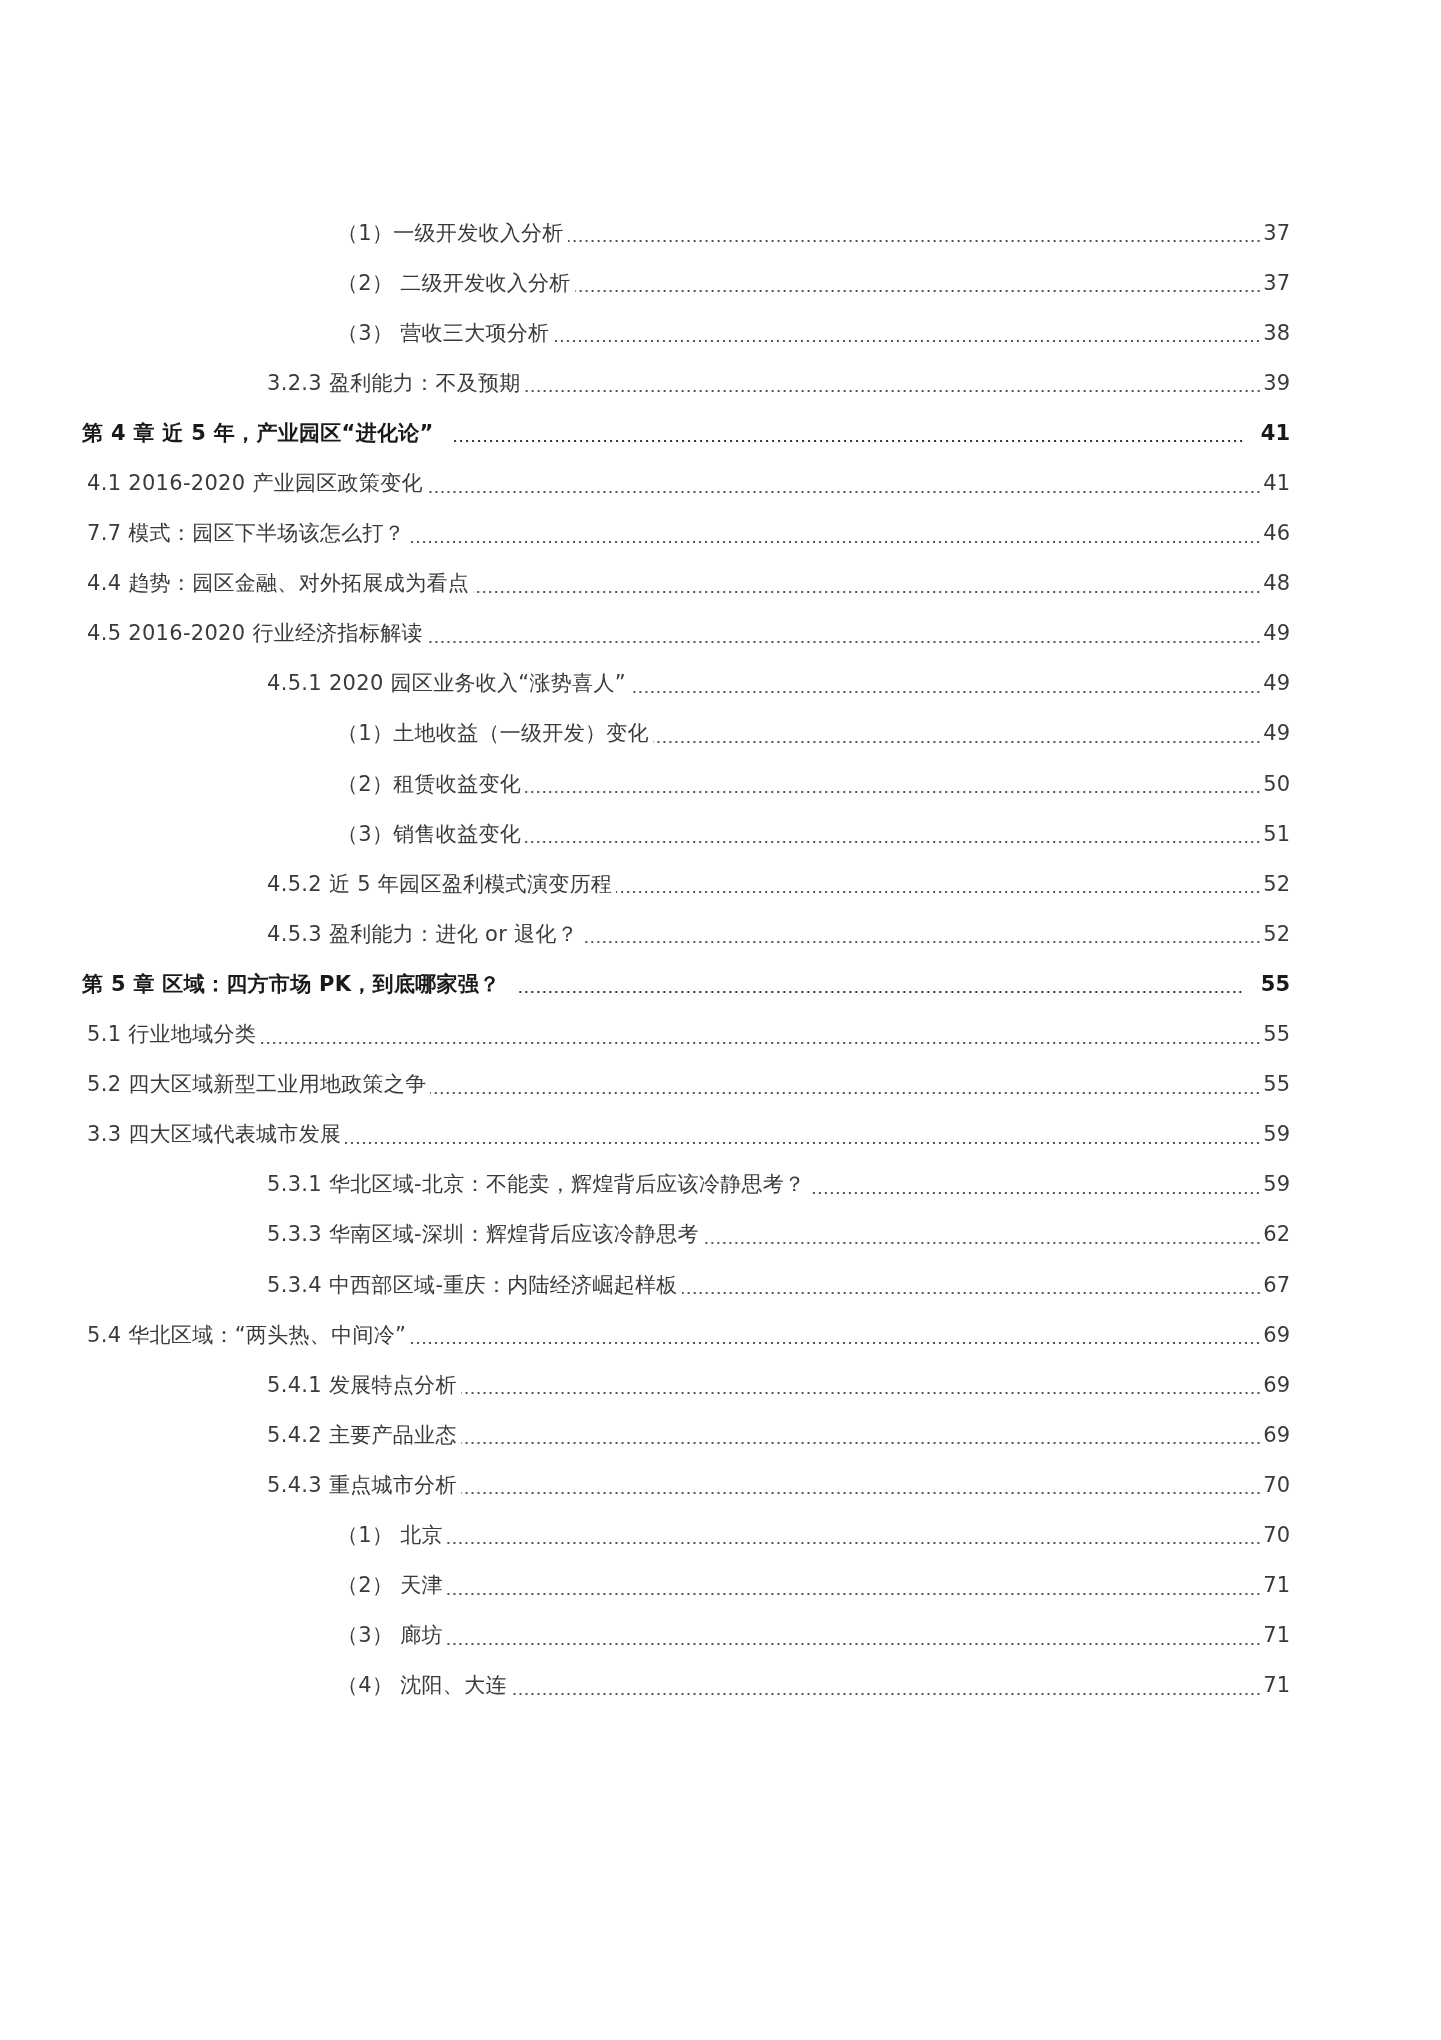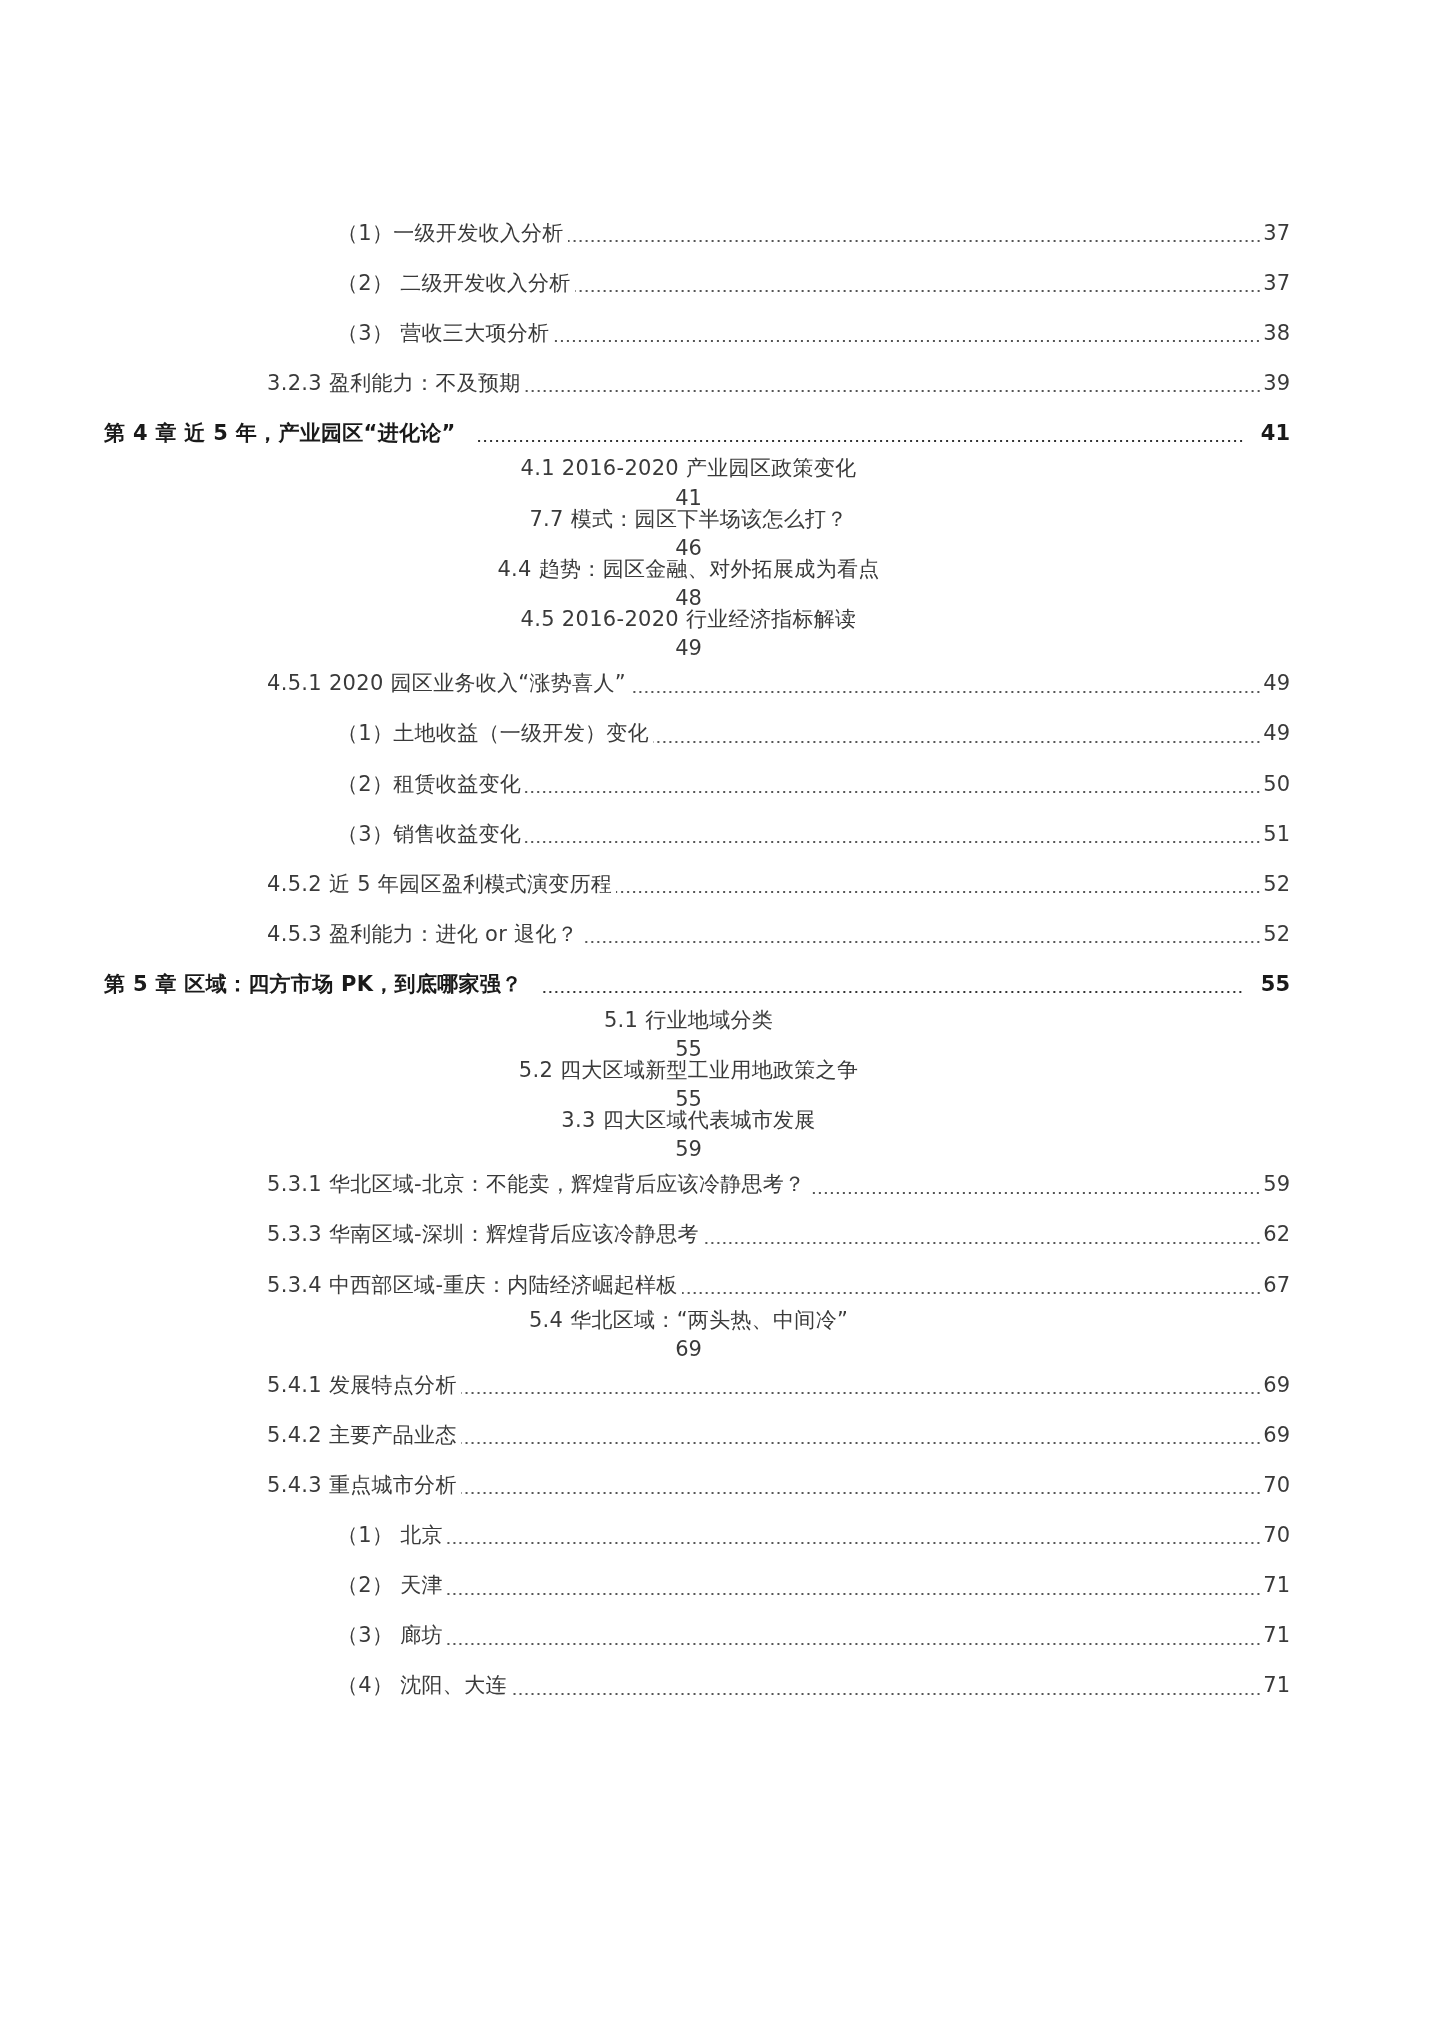--- a/index.html
+++ b/index.html
@@ -46,22 +46,22 @@
     background-image: radial-gradient(circle, #555 0.9px, transparent 1.2px);
     background-size: 6px 2px;
     background-repeat: repeat-x;
     background-position: right center;
   }
   .toc-row .page {
     flex: 0 0 auto;
     min-width: 24px;
     text-align: right;
   }
-  .lvl-1 { padding-left: 104px; color: #1a1a1a; font-weight: bold; gap: 15px; }
-  .lvl-2 { padding-left: 87px; flex-direction: column; }
+  .lvl-1 { padding-left: 82px; color: #1a1a1a; font-weight: bold; gap: 15px; }
+  .lvl-2 { padding-left: 87px; }
   .lvl-3 { padding-left: 267px; }
   .lvl-4 { padding-left: 337px; justify-content: space-between; }
   .lvl-1 .leader { background-image: radial-gradient(circle, #333 0.9px, transparent 1.2px); }
 </style>
 </head>
 <body>
 
 <div class="toc">
   <div class="toc-row lvl-4">
       <span class="title">（1）一级开发收入分析</span>

